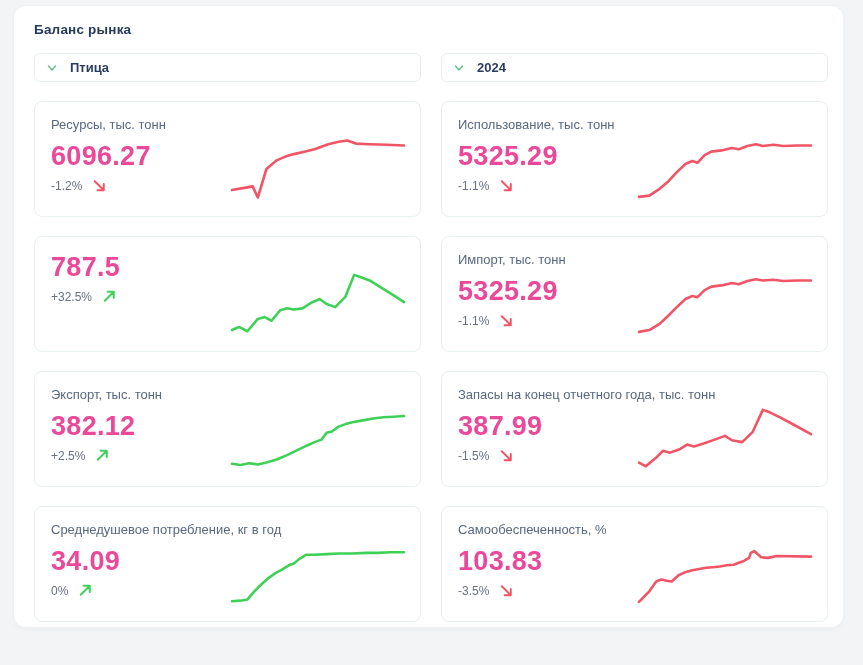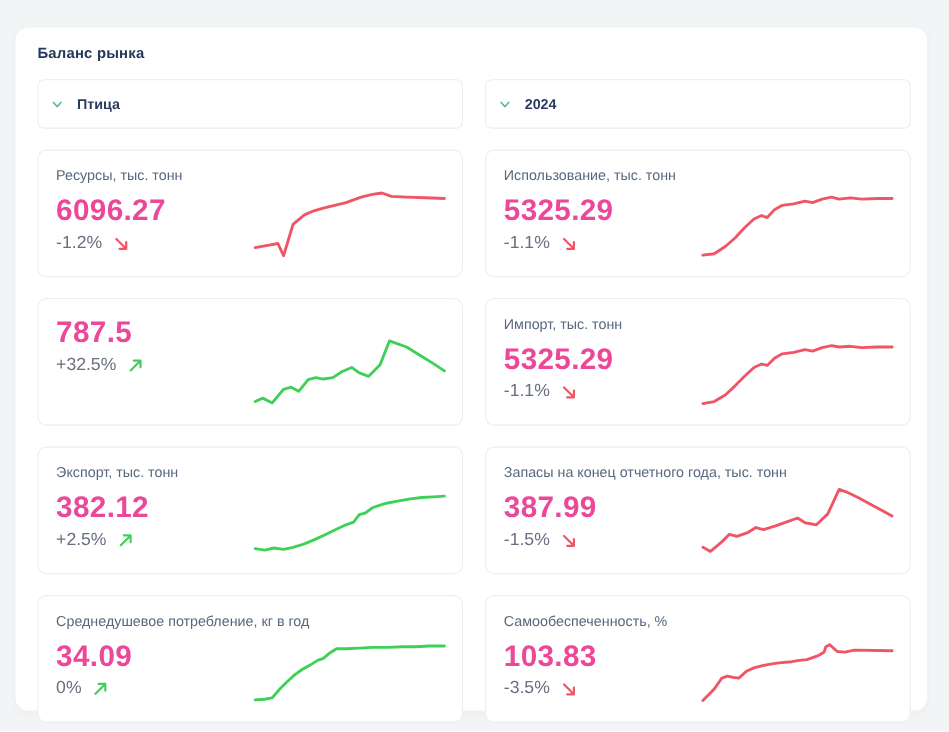--- a/index.html
+++ b/index.html
@@ -6,42 +6,42 @@
   html, body { margin: 0; padding: 0; }
   body {
     width: 863px; height: 665px;
     background: #f3f4f6;
     font-family: "Liberation Sans", "DejaVu Sans", sans-serif;
     position: relative;
     overflow: hidden;
   }
   .panel {
     position: absolute;
-    left: 14px; top: 25px;
+    left: 14px; top: 6px;
     width: 829px; height: 621px;
     background: #ffffff;
     border-radius: 12px;
     box-shadow: 0 0 0 1px #eef1f2, 0 2px 6px rgba(30,40,60,0.04);
     padding: 14px 15px 6px 20px;
   }
   .page-title {
     font-size: 13.5px;
     font-weight: 700;
     color: #243a5c;
     margin: 2px 0 16px 0;
     letter-spacing: 0.2px;
   }
   .filters {
     display: grid;
     grid-template-columns: 387px 387px;
     column-gap: 20px;
     margin-bottom: 19px;
   }
   .select {
-    height: 45px;
+    height: 29px;
     background: #ffffff;
     border: 1px solid #e7eff1;
     border-radius: 6px;
     display: flex;
     align-items: center;
     padding: 0 10px;
     gap: 11px;
     cursor: pointer;
   }
   .select .chev { display: flex; align-items: center; }
@@ -74,21 +74,21 @@
     font-weight: 700;
     color: #ec4899;
     letter-spacing: 0.3px;
     line-height: 1.15;
   }
   .card-change {
     display: flex;
     align-items: center;
     gap: 9px;
     margin-top: 5px;
-    font-size: 16px;
+    font-size: 12px;
     color: #68707f;
   }
   .spark {
     position: absolute;
     right: 16px;
     bottom: 16px;
     width: 172px;
     height: 62px;
   }
   .spark svg { width: 100%; height: 100%; overflow: visible; }

